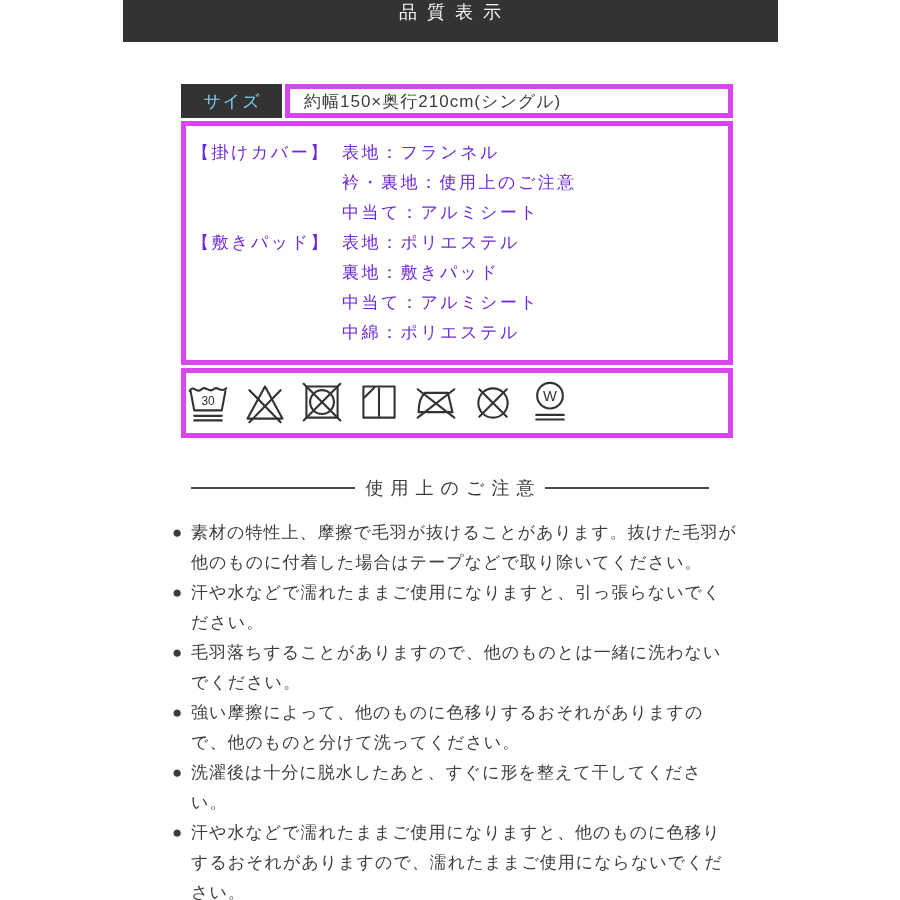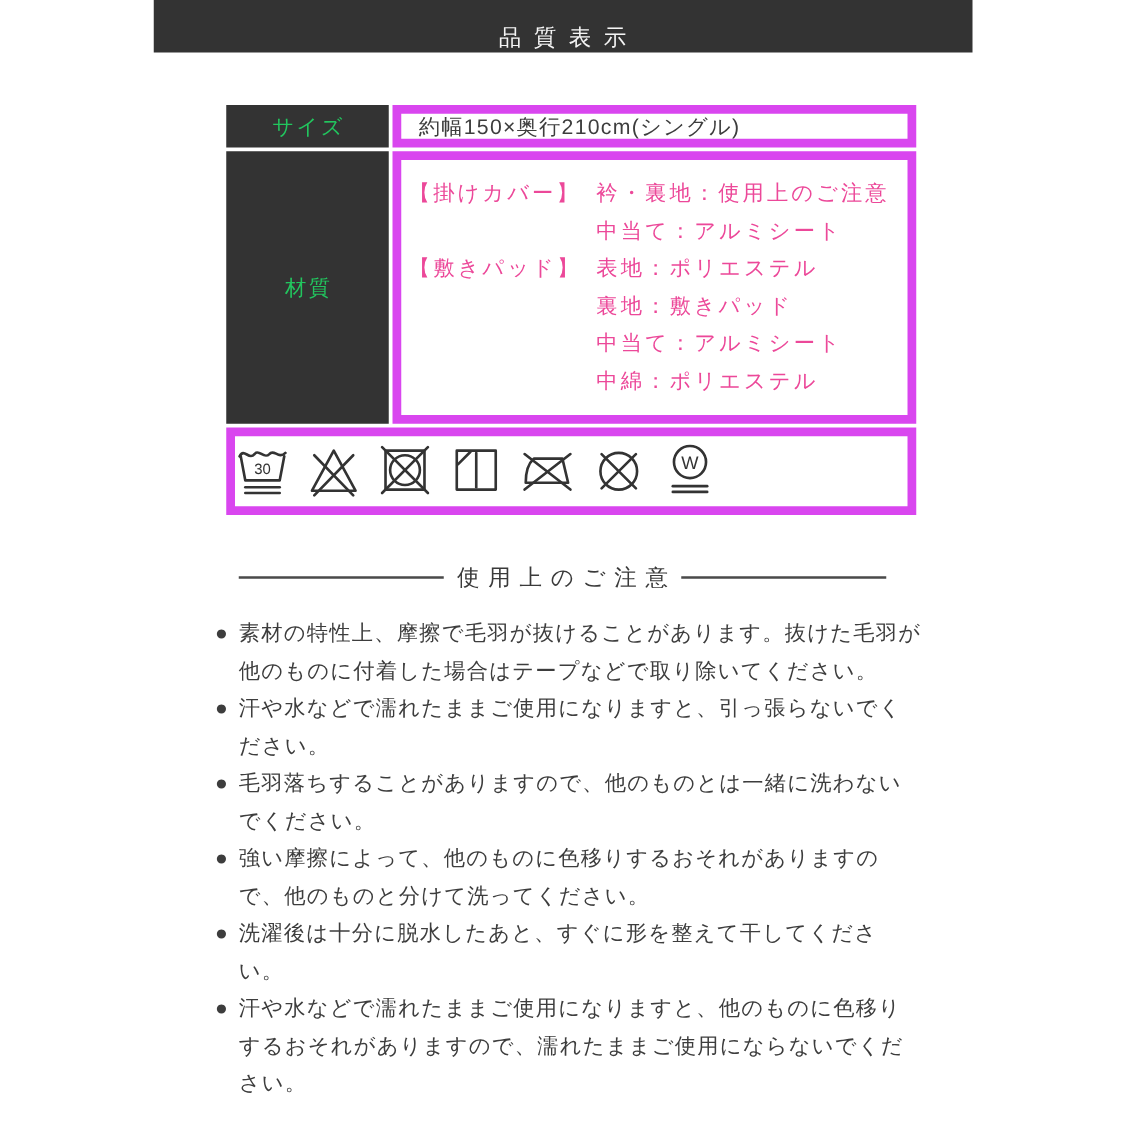--- a/index.html
+++ b/index.html
@@ -4,40 +4,40 @@
 <style>
   html,body{margin:0;padding:0;background:#fff;}
   .page{
     width:900px;height:900px;background:#ffffff;position:relative;overflow:hidden;
     font-family:"Liberation Sans","DejaVu Sans",sans-serif;
     -webkit-font-smoothing:antialiased;
   }
   
   .banner{
     width:655px;height:42px;margin:0 auto;background:#333333;color:#f5f5f5;
-    display:flex;align-items:flex-end;justify-content:center;
+    display:flex;align-items:flex-start;justify-content:center;
     font-size:18px;letter-spacing:10px;text-indent:10px;
   }
   
   .spec-table{width:552px;margin:42px 0 0 181px;display:flex;flex-direction:column;gap:3px;}
   .row{display:flex;gap:3px;}
   .th{
-    width:130px;flex-shrink:0;background:#333333;color:#22c55e;
+    width:101px;flex-shrink:0;background:#333333;color:#7dd3fc;
     display:flex;align-items:center;justify-content:center;
     font-size:17px;letter-spacing:2px;text-indent:2px;
   }
   .td{
-    flex:1;border:7px solid #d946ef;background:#ffffff;color:#3d3d3d;box-sizing:border-box;
+    flex:1;border:5px solid #d946ef;background:#ffffff;color:#3d3d3d;box-sizing:border-box;
   }
   .row-size .td{
     height:34px;display:flex;align-items:center;padding-left:14px;
     font-size:17px;letter-spacing:1px;
   }
   .row-material .td{padding:12px 2px 12px 6px;}
-  .mat-group{display:flex;font-size:17px;letter-spacing:2.5px;line-height:30px;color:#ec4899;}
+  .mat-group{display:flex;font-size:17px;letter-spacing:2.5px;line-height:30px;color:#6d28d9;}
   .mat-name{width:150px;flex-shrink:0;}
   .row-wash{height:70px;}
   .row-wash .th{font-size:16px;letter-spacing:1px;text-indent:1px;}
   .row-wash .td{display:flex;align-items:center;justify-content:flex-start;gap:13px;}
   svg.care{width:44px;height:48px;display:block;}
   svg.care .st{stroke:#333333;stroke-width:2.3;fill:none;stroke-linecap:round;stroke-linejoin:round;}
   svg.care text{fill:#333333;stroke:none;font-family:"Liberation Sans","DejaVu Sans",sans-serif;}
   
   .notes-header{
     margin-top:38px;display:flex;align-items:center;justify-content:center;gap:4px;color:#3a3a3a;
@@ -59,25 +59,25 @@
   </header>
 
   <div class="spec-table">
 
     <div class="row row-size">
       <div class="th">サイズ</div>
       <div class="td">約幅150×奥行210cm(シングル)</div>
     </div>
 
     <div class="row row-material">
-      <div class="th">材質</div>
       <div class="td">
         <div class="mat-group">
           <div class="mat-name">【掛けカバー】</div>
           <div class="mat-lines">
+            <div>表地：フランネル</div>
             <div>衿・裏地：使用上のご注意</div>
             <div>中当て：アルミシート</div>
           </div>
         </div>
         <div class="mat-group">
           <div class="mat-name">【敷きパッド】</div>
           <div class="mat-lines">
             <div>表地：ポリエステル</div>
             <div>裏地：敷きパッド</div>
             <div>中当て：アルミシート</div>

